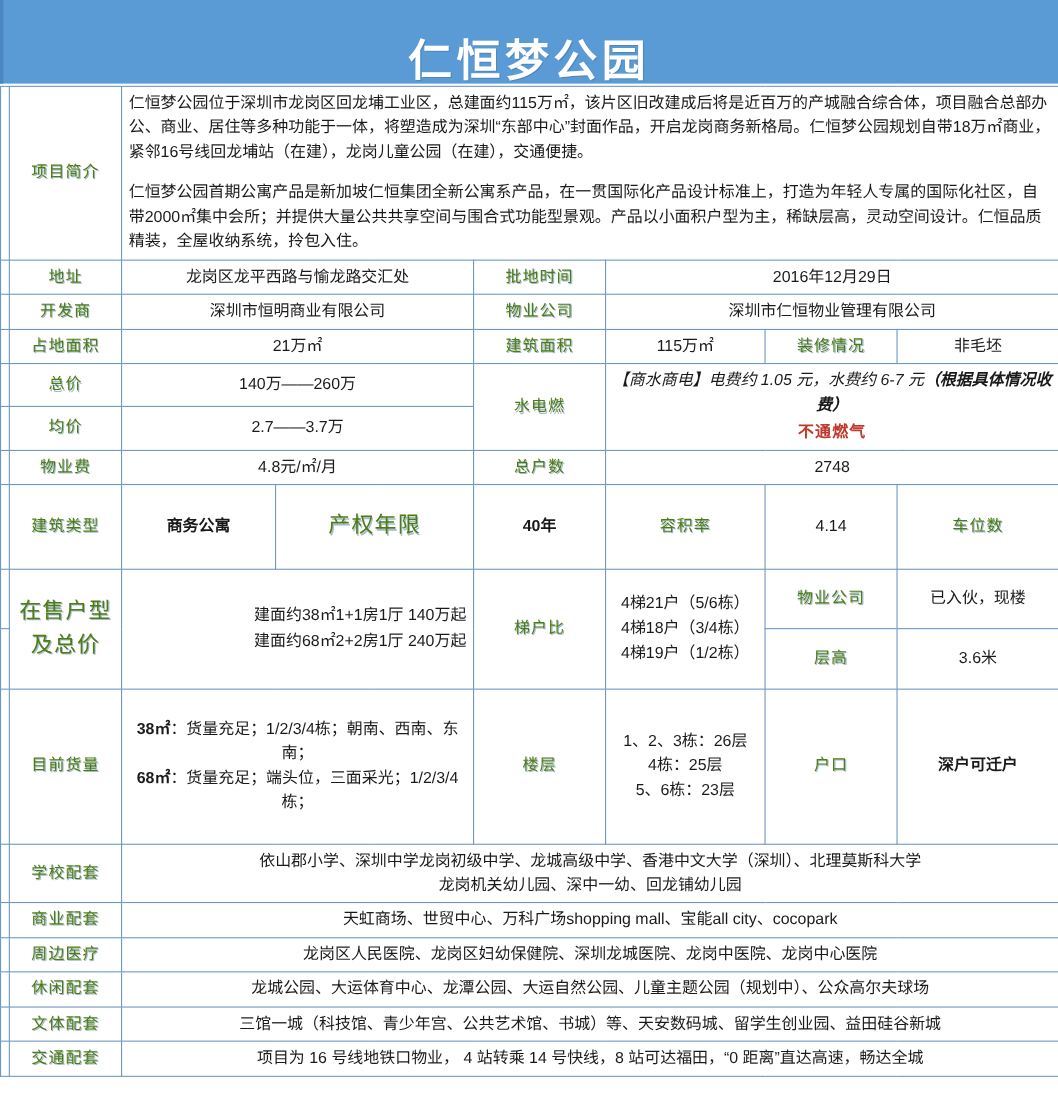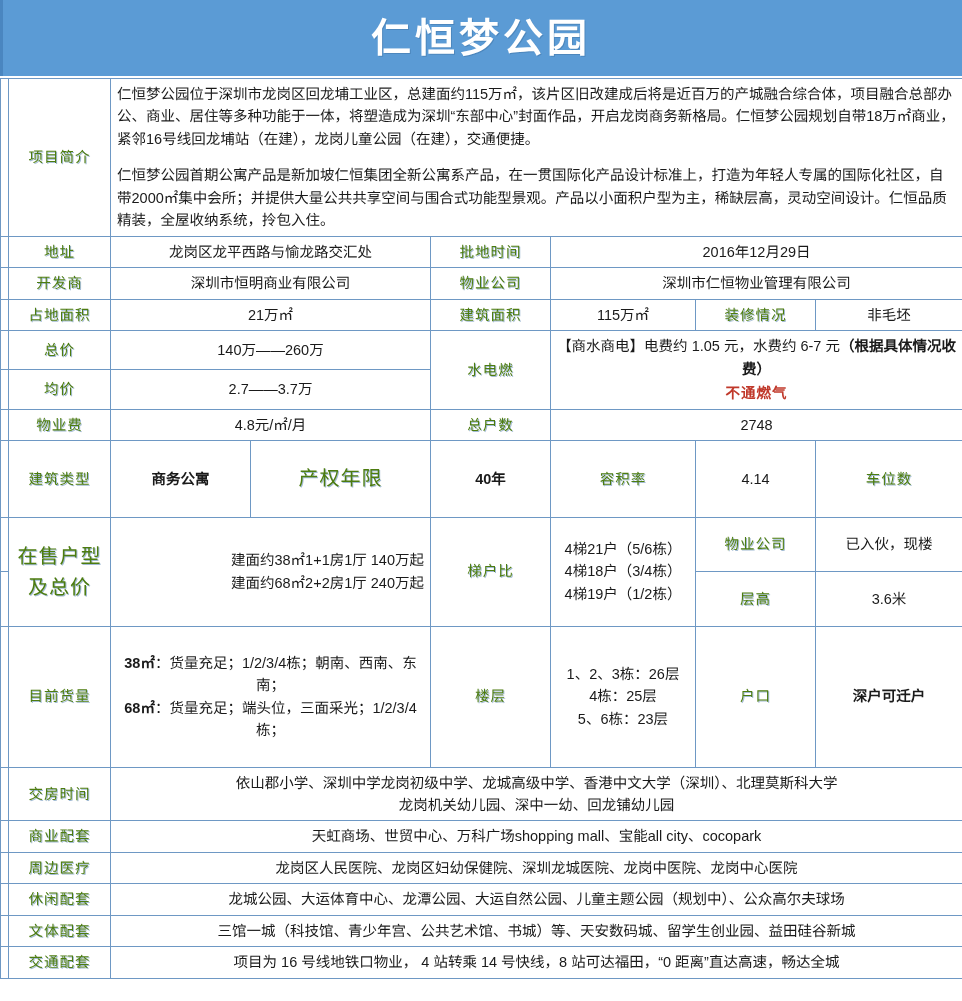--- a/index.html
+++ b/index.html
@@ -24,21 +24,21 @@
     background: #ffffff;
     box-sizing: border-box;
   }
 
   
   .banner {
     position: relative;
     height: 76px;
     background: #5b9bd5;
     display: flex;
-    align-items: center;
+    align-items: flex-end;
     justify-content: center;
     border-bottom: 2px solid #ffffff;
   }
   .banner::before {
     content: "";
     position: absolute;
     left: 0; top: 0; bottom: 0;
     width: 3px;
     background: #4a86c0;
   }
@@ -110,21 +110,21 @@
   td.intro p { margin: 0 0 14px 0; text-indent: 0; }
   td.intro p:last-child { margin-bottom: 0; }
 
   .red-bold {
     color: #c0392b;
     font-weight: bold;
     display: block;
     margin-top: 2px;
     letter-spacing: 1px;
   }
-  .util-line { display: block; }
+  .util-line { display: block; font-style: italic; }
   .util-bold { font-weight: bold; }
 
   .multiline { text-align: left; padding-left: 14px; line-height: 1.9; }
   .stock { text-align: left; padding-left: 12px; line-height: 1.85; font-size: 14px;}
   .stock b { font-weight: bold; }
   .facility { text-align: center; line-height: 1.75; font-size: 14.5px; }
   .big-bold { font-weight: bold; font-size: 17px; }
 </style>
 </head>
 <body>
@@ -255,21 +255,21 @@
         <div>1、2、3栋：26层</div>
         <div>4栋：25层</div>
         <div>5、6栋：23层</div>
       </td>
       <td class="lbl">户口</td>
       <td class="val big-bold">深户可迁户</td>
     </tr>
 
     <tr>
       <td class="gutter"></td>
-      <td class="lbl">交房时间</td>
+      <td class="lbl">学校配套</td>
       <td class="val facility" colspan="7">
         <div>依山郡小学、深圳中学龙岗初级中学、龙城高级中学、香港中文大学（深圳）、北理莫斯科大学</div>
         <div>龙岗机关幼儿园、深中一幼、回龙铺幼儿园</div>
       </td>
     </tr>
 
     <tr>
       <td class="gutter"></td>
       <td class="lbl">商业配套</td>
       <td class="val facility" colspan="7">天虹商场、世贸中心、万科广场shopping mall、宝能all city、cocopark</td>

